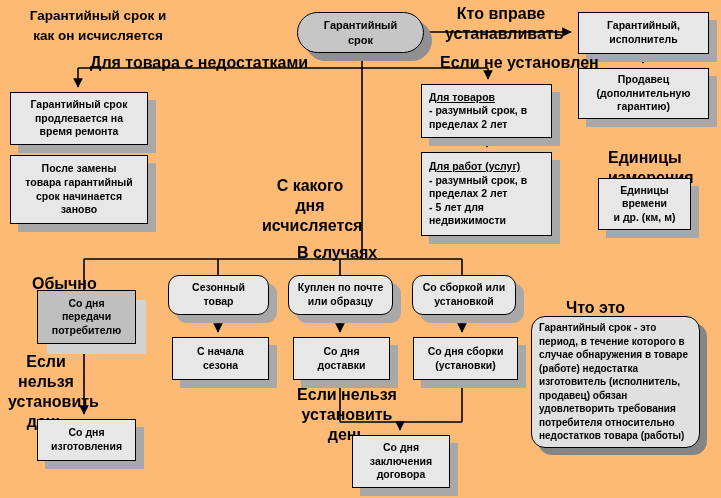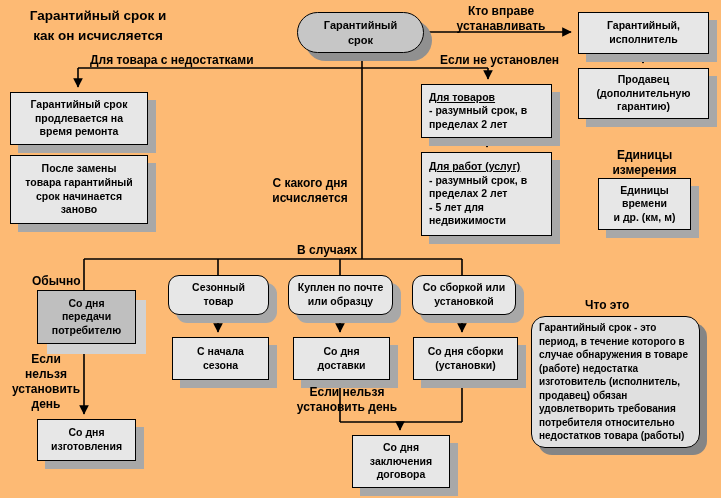--- a/index.html
+++ b/index.html
@@ -12,21 +12,21 @@
         white-space:pre-line;color:#000;}
   .node-dark{background:#bfbfbf;box-shadow:10px 10px 0 #d2d2d2;}
   .rounded{border-radius:11px;}
   .ellipse{border-radius:22px;background:#c6c6c6;box-shadow:8px 8px 0 #909090;font-size:11px;}
   .leftbox{flex-direction:column;align-items:flex-start;justify-content:center;
            text-align:left;padding:12px 7px;}
   .leftbox .hd{text-decoration:underline;}
   .bigbox{border-radius:14px;background:#e0e0e0;box-shadow:7px 7px 0 #858585;
           font-size:10px;line-height:13.5px;text-align:left;padding:4px 7px;
           align-items:flex-start;white-space:normal;}
-  .lbl{position:absolute;font-weight:bold;font-size:12px;color:#000;text-align:center;
+  .lbl{position:absolute;font-weight:bold;font-size:16px;color:#000;text-align:center;
        white-space:pre-line;line-height:1.25;}
   .title{font-size:13.5px;line-height:1.5;}
   .nowrap{white-space:nowrap;}
 </style>
 </head>
 <body>
 
 <div id="canvas">
 
   <svg id="wires" width="721" height="498">
@@ -173,19 +173,19 @@
 
   <div class="lbl" style="left:288px;top:385px;width:118px;">Если нельзя
 установить день</div>
 
   <div class="node" style="left:352px;top:435px;width:98px;height:53px;">
     <span>Со дня
 заключения
 договора</span>
   </div>
 
-  <div class="lbl nowrap" style="left:585px;top:298px;">Что это</div>
+  <div class="lbl nowrap" style="left:566px;top:298px;">Что это</div>
 
   <div class="node bigbox" style="left:531px;top:316px;width:169px;height:132px;">
     <span>Гарантийный срок - это период, в течение которого в случае обнаружения в товаре (работе) недостатка изготовитель (исполнитель, продавец) обязан удовлетворить требования потребителя относительно недостатков товара (работы)</span>
   </div>
 
 </div>
 
 </body></html>

